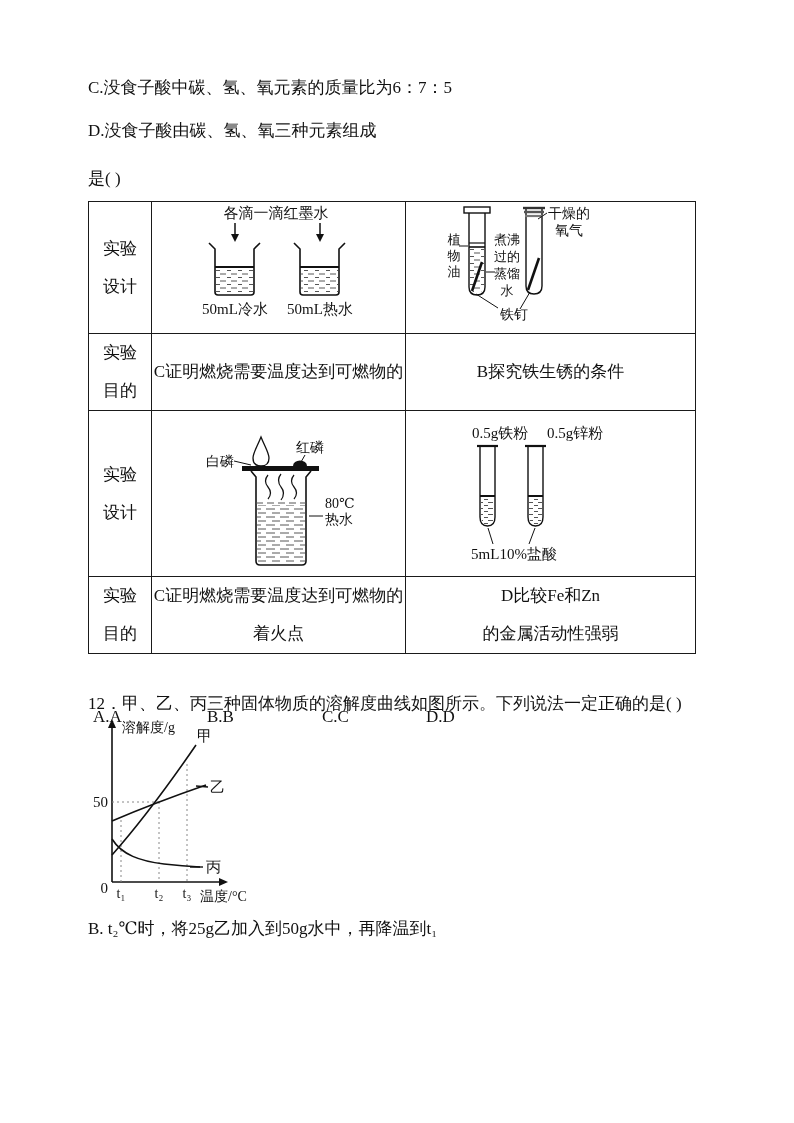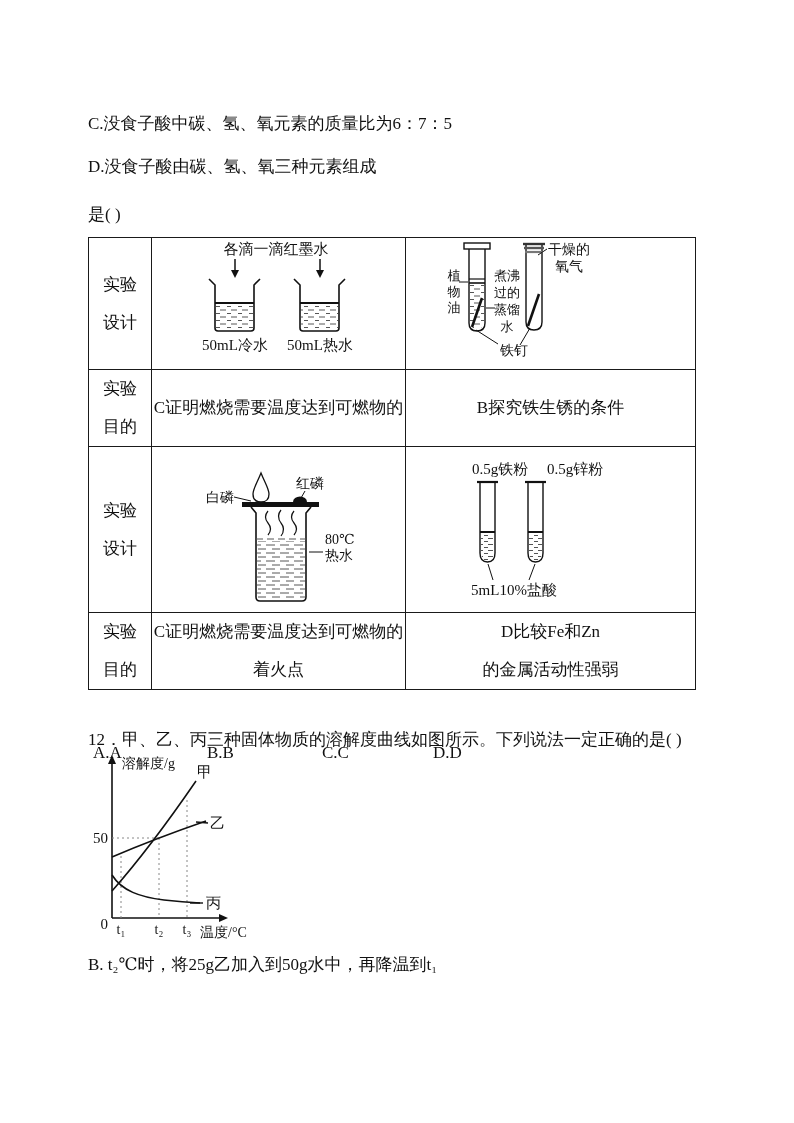--- a/index.html
+++ b/index.html
@@ -1,20 +1,20 @@
 <!DOCTYPE html>
 <html><head>
 <meta charset="utf-8">
 <style>
   html,body{margin:0;padding:0;background:#fff;}
   .page{
     position:relative;
     width:794px;height:1123px;
     box-sizing:border-box;
-    padding:114px 80px 0 88px;
+    padding:78px 80px 0 88px;
     background:#fff;
     color:#111;
     font-family:"Liberation Serif","DejaVu Serif",serif;
     font-size:17px;
     overflow:hidden;
   }
   p{margin:0;}
   .opt-line{line-height:20px;margin-bottom:23px;}
   .q11 p{line-height:30px;}
   .q11{margin-bottom:7px;}
@@ -30,21 +30,21 @@
     vertical-align:middle;
   }
   td.rowlab div{line-height:38px;}
   .r1{height:130px;}
   .r2{height:74px;}
   .r3{height:162px;}
   .r4{height:68px;}
   .purpose{line-height:38px;}
   .answers{position:relative;height:22px;margin-top:7px;}
   .answers span{position:absolute;top:0;margin-top:46px;}
-  .ansA{left:5px;} .ansB{left:119px;} .ansC{left:234px;} .ansD{left:345px;}
+  .ansA{left:5px;} .ansB{left:119px;} .ansC{left:234px;} .ansD{left:338px;}
   .q12stem{margin-top:10px;line-height:22px;}
   .chartwrap{margin-left:4px;margin-top:2px;}
   .q12opts p{line-height:21px;margin-bottom:14px;}
   .q12opts{margin-top:6px;}
   svg text{fill:#111;font-family:"Liberation Serif","DejaVu Serif",serif;}
   .dlabel{font-size:14px;}
   .dlabel15{font-size:15px;}
   .dlabel13{font-size:13px;}
 </style>
 </head>

